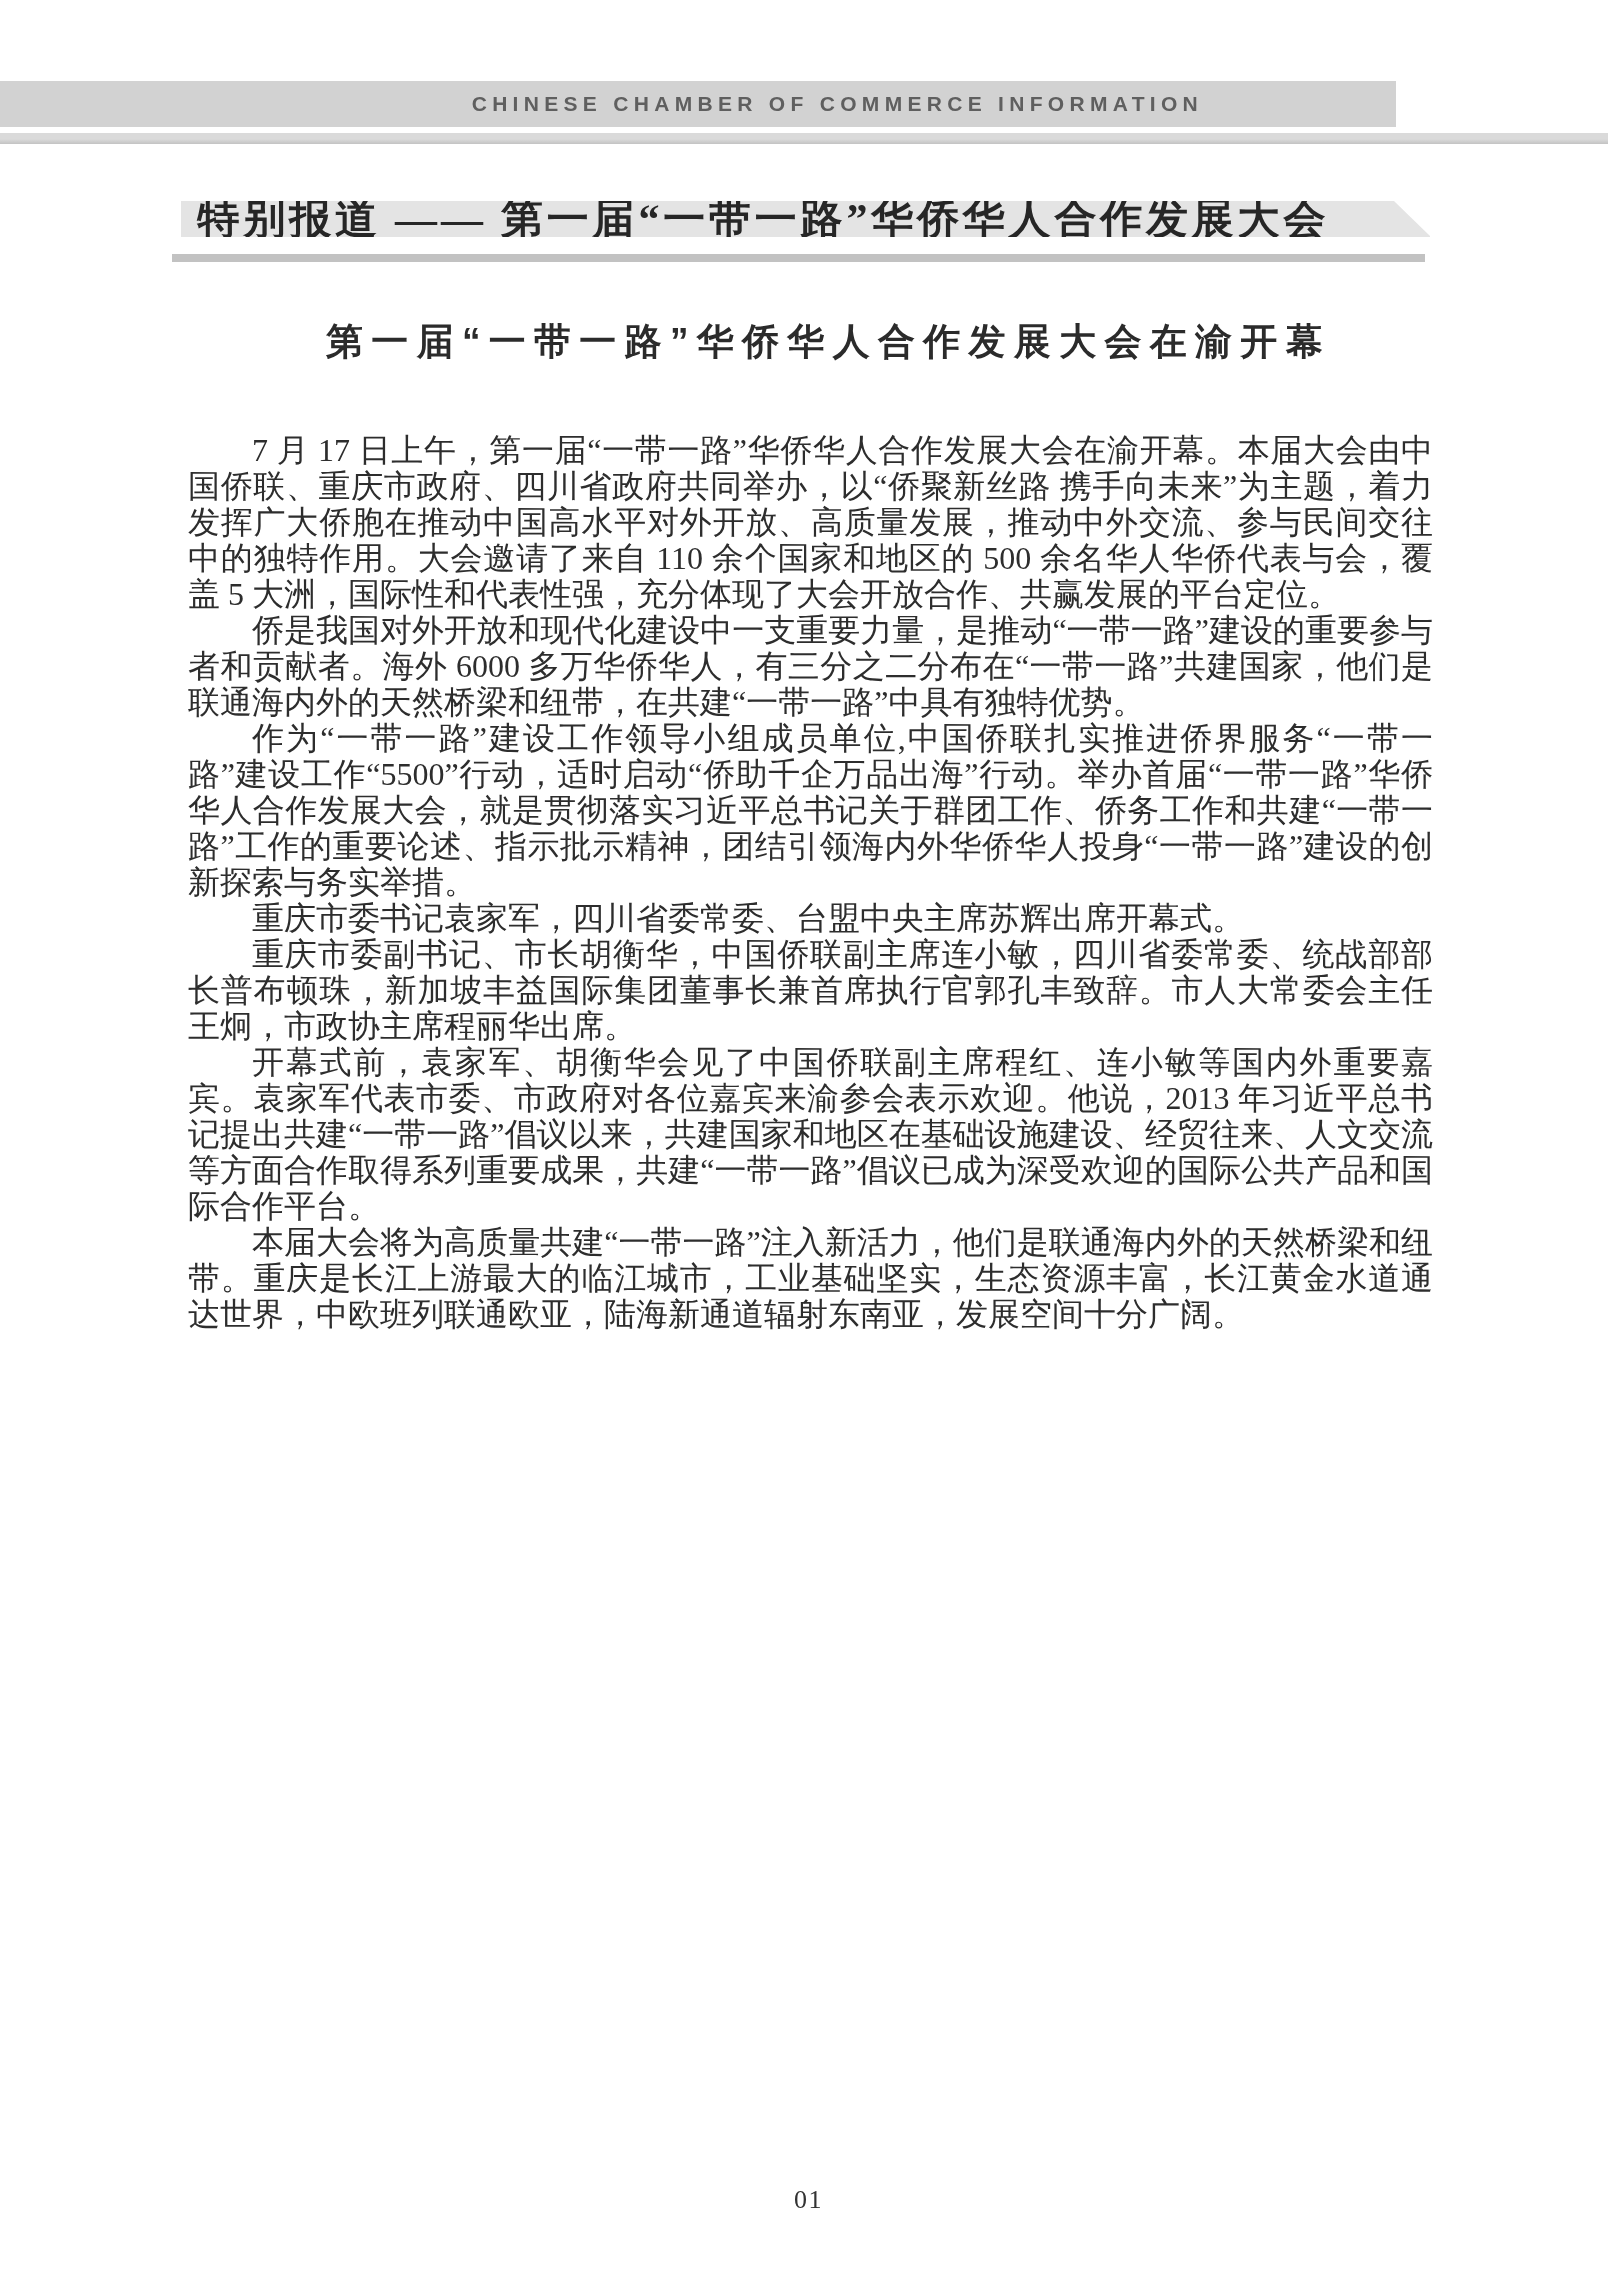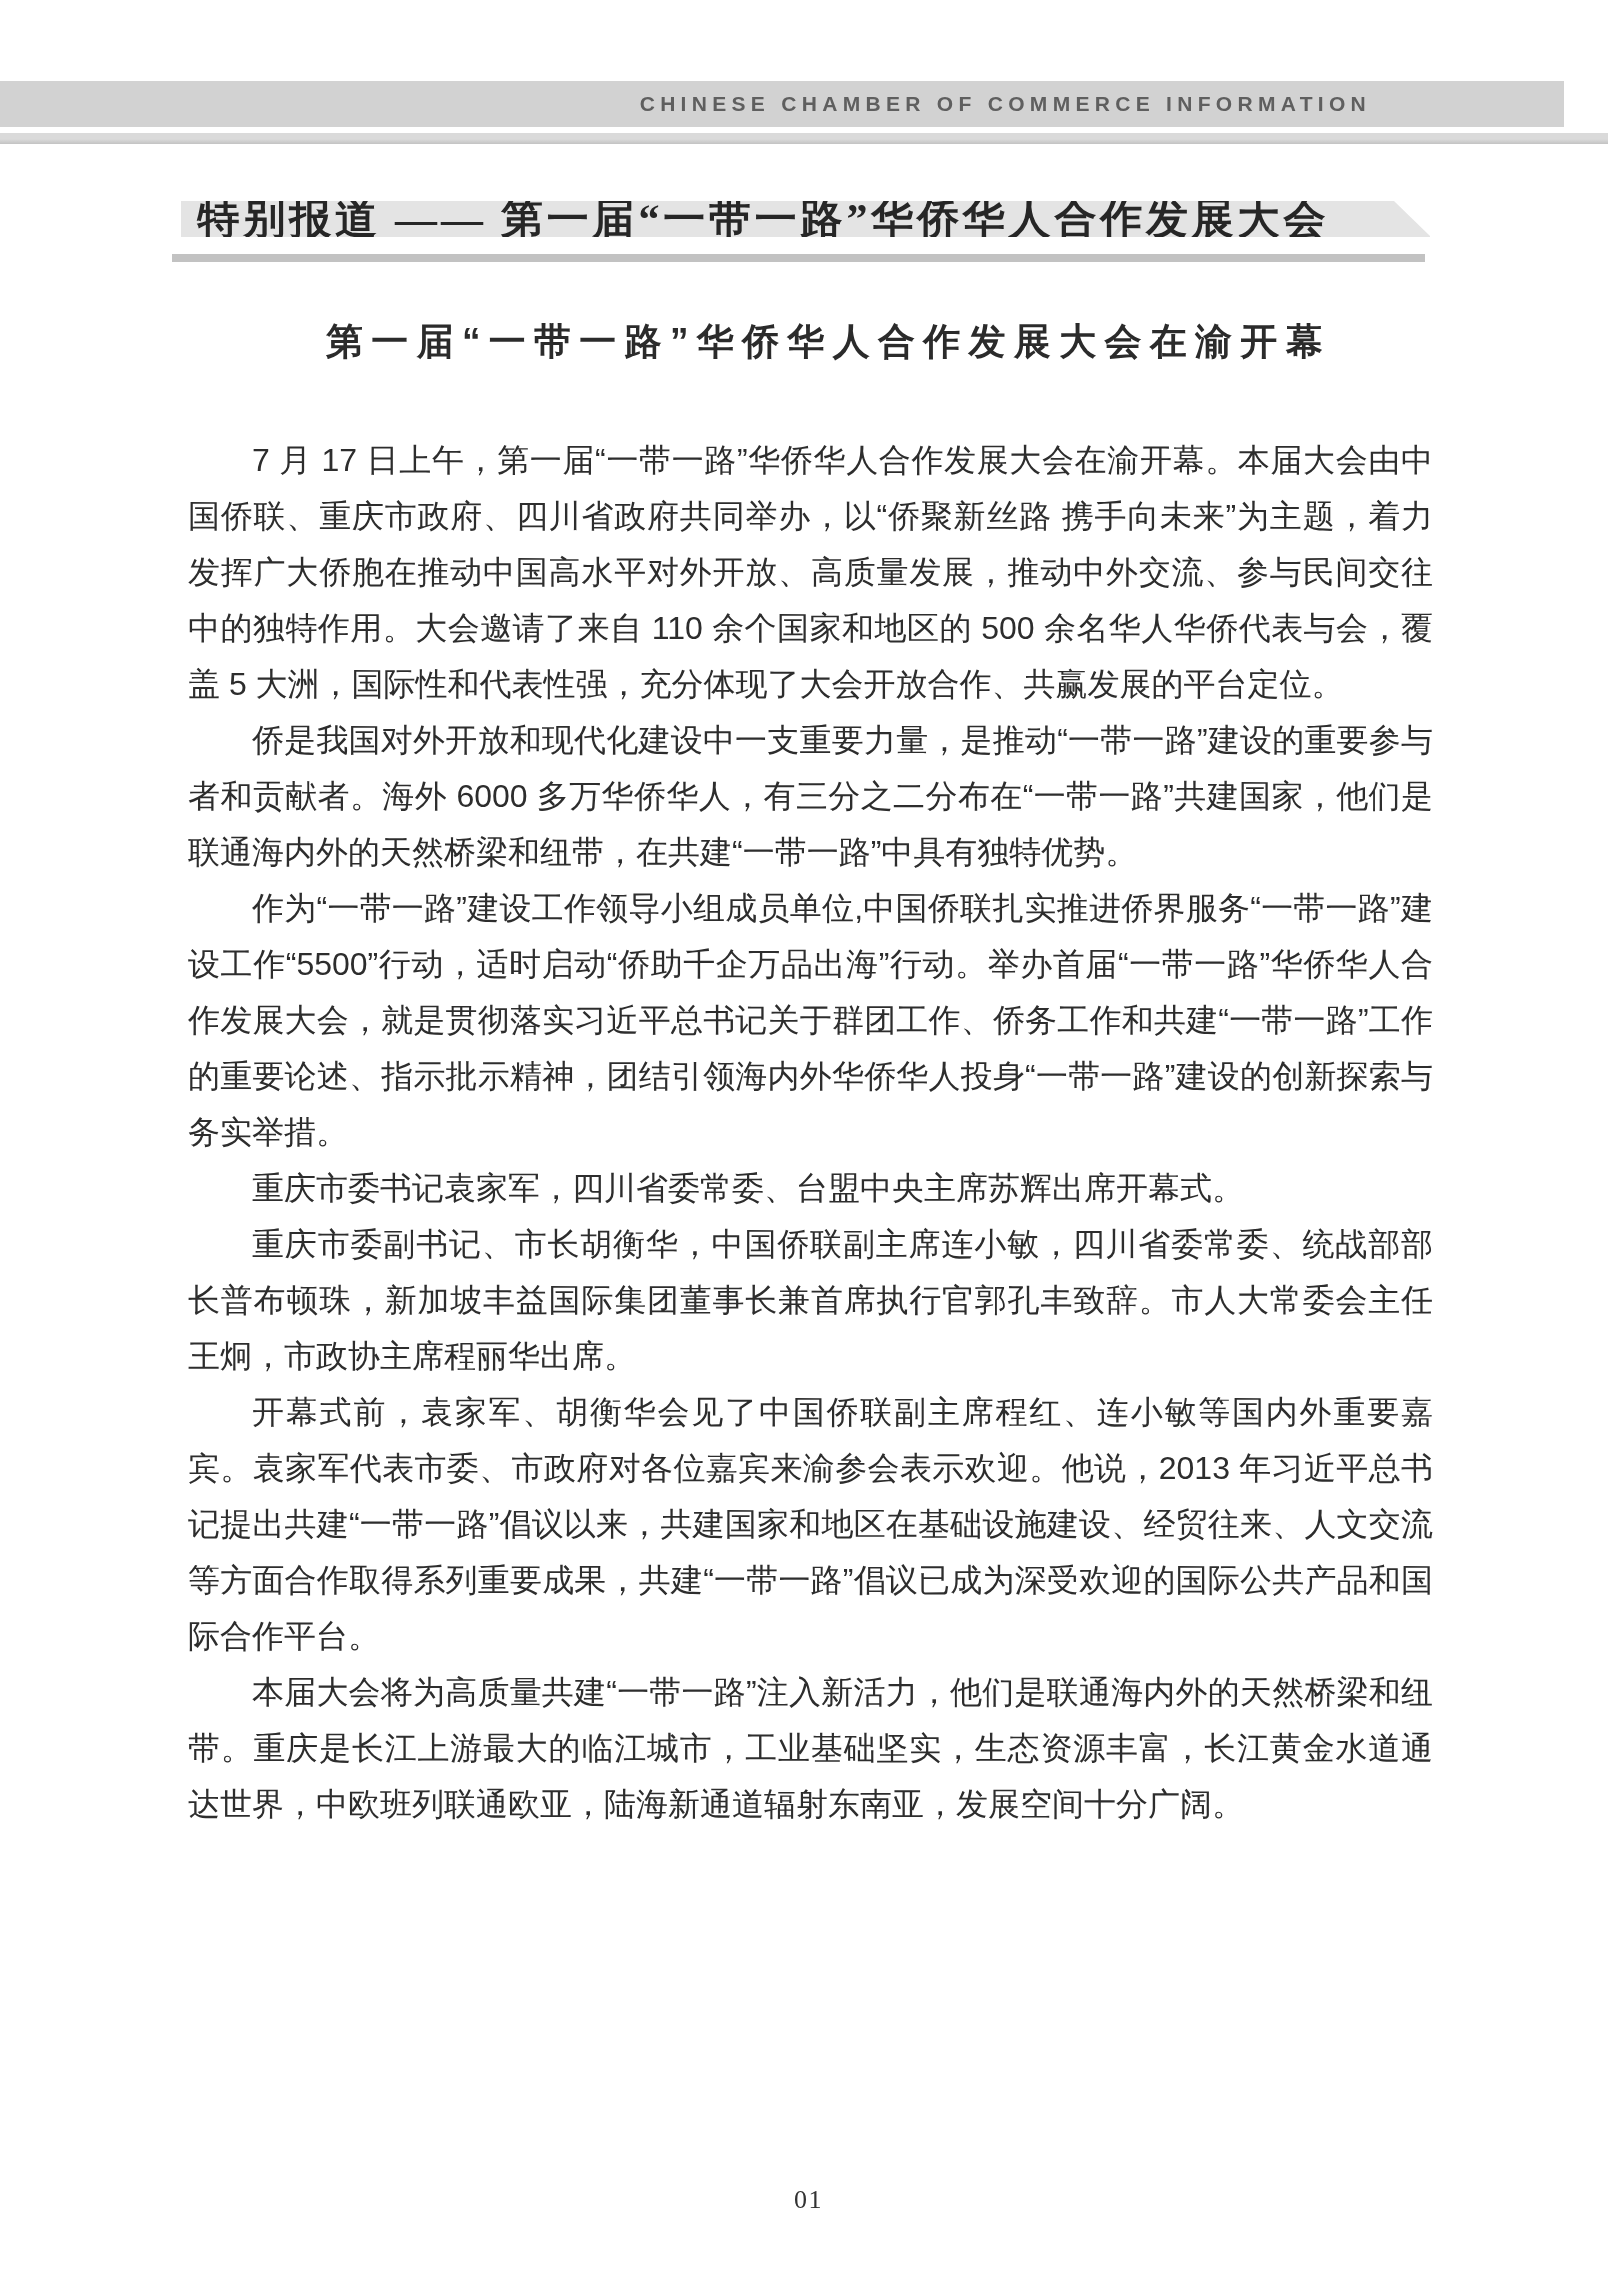--- a/index.html
+++ b/index.html
@@ -5,23 +5,23 @@
   html,body{margin:0;padding:0;}
   body{
     width:1617px;height:2284px;position:relative;background:#ffffff;
     font-family:"Liberation Sans",sans-serif;
     overflow:hidden;
   }
   .page{position:absolute;inset:0;background:#fff;}
 
   
   .header-bar{
-    position:absolute;left:0;top:81px;width:1564px;height:46px;
+    position:absolute;left:0;top:81px;width:1356px;height:46px;
     background:var(--bar-color,#d2d2d2);
-    display:flex;align-items:center;justify-content:flex-end;
+    display:flex;align-items:center;justify-content:flex-end;padding-left:40px;
   }
   .masthead{
     margin-right:193px;
     font-size:21px;font-weight:700;
     letter-spacing:5.3px;
     color:var(--masthead-color,#5f5f5f);
     font-family:"Liberation Sans",sans-serif;
     white-space:nowrap;
   }
   .header-rule{
@@ -58,23 +58,23 @@
     font-weight:700;
     font-size:37px;
     letter-spacing:8.3px;
     color:#2b2b2b;
     padding-left:20px;
   }
 
   
   .body{
     position:absolute;left:188px;top:432px;width:1245px;
-    font-family:Liberation Sans, sans-serif;
+    font-family:Liberation Serif, serif;
     font-size:32px;
-    line-height:56px;
+    line-height:36px;
     color:var(--text-color,#2d2d2d);
     text-align:justify;
   }
   .body p{
     margin:0;
     text-indent:2em;
   }
 
   
   .page-number{

